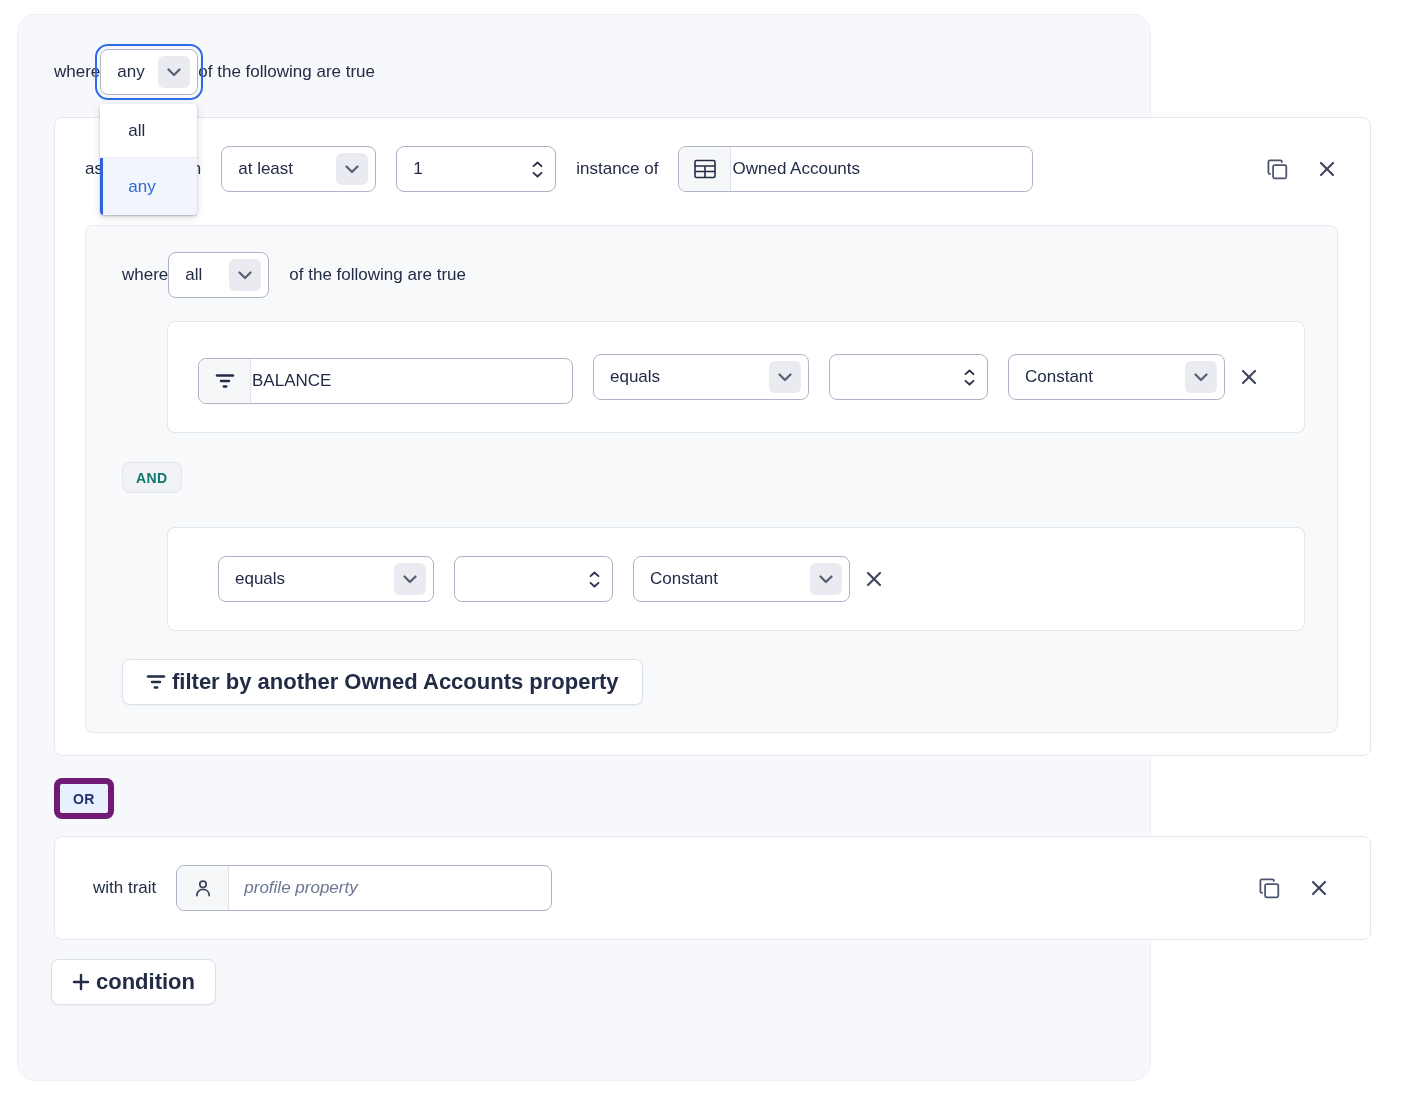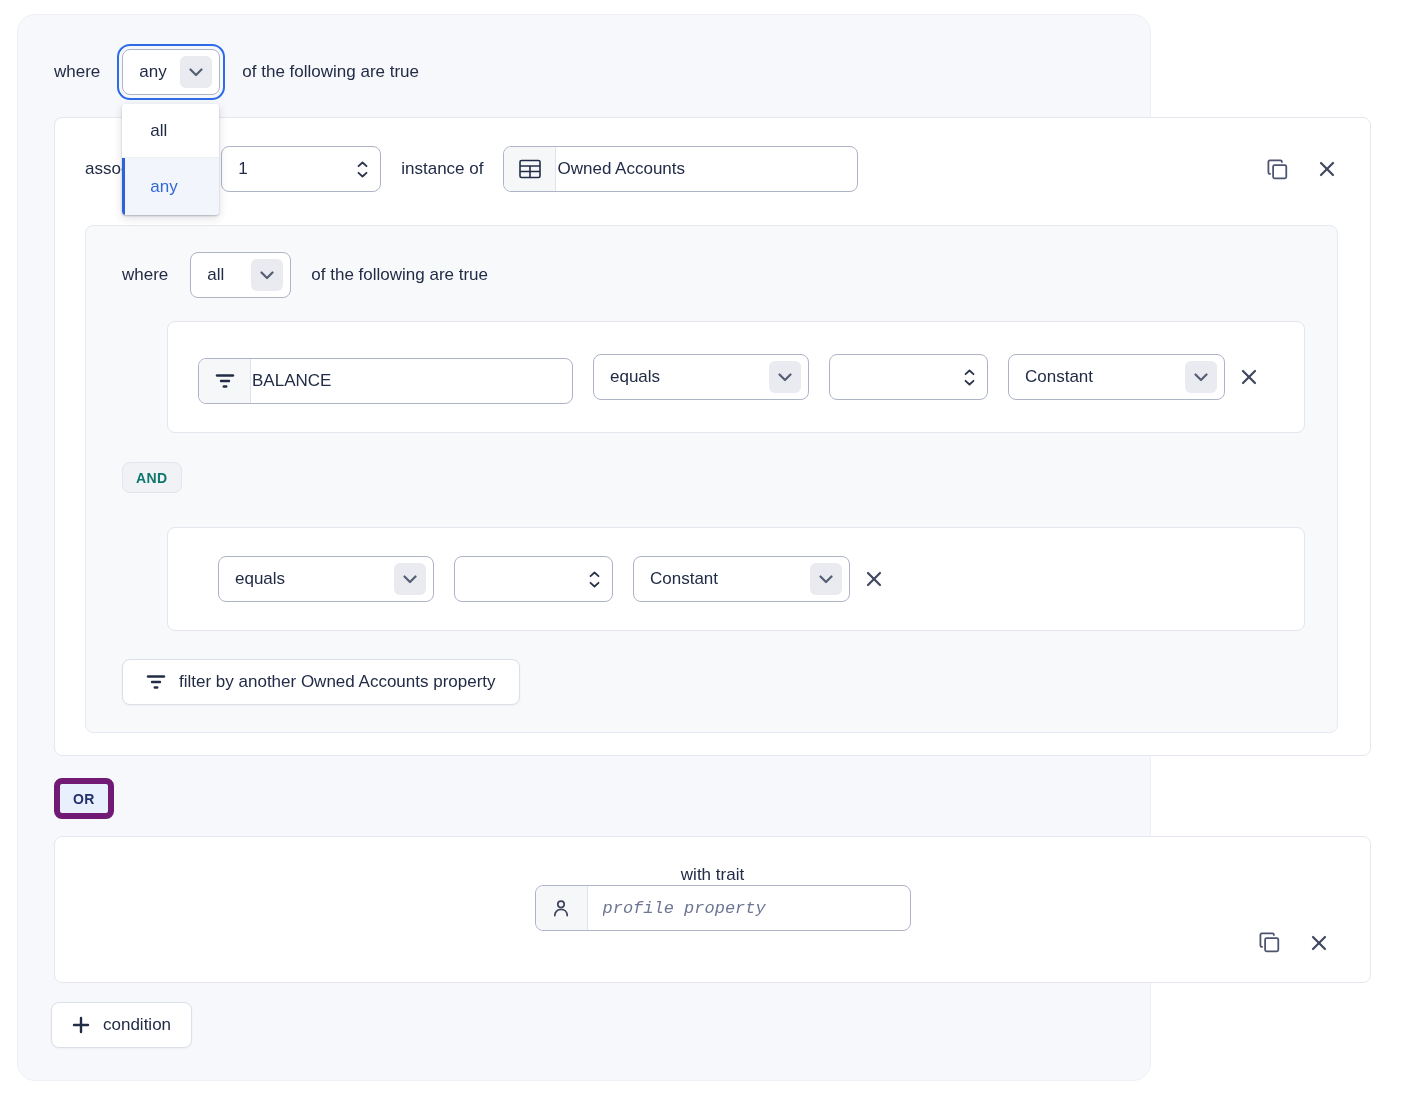--- a/index.html
+++ b/index.html
@@ -44,21 +44,21 @@
   .field .prefix {
     width: 52px; align-self: stretch;
     background: #f6f7f9; border-right: 1px solid #dfe2ea;
     border-radius: 7px 0 0 7px;
     display: flex; align-items: center; justify-content: center;
     flex: 0 0 auto;
   }
   .field .val { padding-left: 1px; white-space: nowrap; }
   .field input {
     border: none; outline: none; background: transparent;
-    font-family: Liberation Mono, monospace;
+    font-family: Liberation Sans, sans-serif;
     font-size: 17px; color: #7f1d1d;
     padding-left: 15px; width: 300px; height: 100%;
   }
   .field input::placeholder { color: #6d7693; font-style: italic; }
 
   
   .stepper-arrows {
     display: flex; flex-direction: column; gap: 3px;
     margin: 0 12px 0 auto;
   }
@@ -84,21 +84,21 @@
     padding: 19px 0 18px 25px;
     border-bottom: none;
   }
 
   
   .card {
     background: #fff; border: 1px solid #e4e7ee; border-radius: 8px;
     width: 1317px;
   }
   .card-entity { margin-top: 22px; padding: 28px 30px 22px 30px; }
-  .card-trait  { margin-top: 17px; padding: 28px 38px; flex-direction: column; }
+  .card-trait  { margin-top: 17px; padding: 28px 38px; }
 
   .subgroup {
     margin-top: 33px;
     background: #f8f9fb; border: 1px solid #e7eaf0; border-radius: 8px;
     padding: 26px 34px 27px 36px;
     width: 1253px;
   }
   .cond-row {
     background: #fff; border: 1px solid #e3e6ed; border-radius: 8px;
     width: 1138px; margin-left: 45px; margin-top: 23px;
@@ -109,33 +109,33 @@
   .badge {
     display: inline-block;
     padding: 7px 13px 6px 13px;
     font-size: 14px; font-weight: 700; letter-spacing: .4px;
     border-radius: 8px;
   }
   .badge-and { background: #f1f2f5; border: 1px solid #e3e5ec; color: #0f766e; margin: 29px 0 4px 0; }
   .badge-or  { background: #e9f0fd; border: 6px solid #701a75; color: #22306b; margin: 22px 0 0 0; }
 
   .btn {
-    display: inline-flex; align-items: center; gap: 13px;
+    display: inline-flex; align-items: center; gap: 6px;
     height: 46px; padding: 0 23px;
     background: #fff; border: 1px solid #dbdfe8; border-radius: 8px;
-    font-size: 17px; font-weight: 400; color: #222c46;
+    font-size: 22px; font-weight: 700; color: #222c46;
     box-shadow: 0 1px 2px rgba(40,50,80,.05);
     white-space: nowrap; cursor: pointer;
   }
 
   .icon-btns { margin-left: auto; display: flex; align-items: center; gap: 29px; padding-right: 4px; }
   .icon-btn { display: flex; align-items: center; justify-content: center; cursor: pointer; }
 
   .gap20 { margin-left: 20px; }
-  .gap22 { margin-left: 22px; }
+  .gap22 { }
   .gap15 { margin-left: 15px; }
 </style>
 </head>
 <body>
 
 <div class="panel">
 
   
   <div class="row">
     <span class="txt">where</span>
@@ -154,20 +154,28 @@
         <div class="menu-item selected">any</div>
       </div>
     </div>
     <span class="txt gap22">of the following are true</span>
   </div>
 
   
   <div class="card card-entity">
     <div class="row">
       <span class="txt">associated with</span>
+      <div class="control gap20" style="width:155px;">
+        <span class="label">at least</span>
+        <span class="chev">
+          <svg width="14" height="9" viewBox="0 0 14 9">
+              <path d="M1.5 1.5 L7 7 L12.5 1.5" fill="none" stroke="#555e74" stroke-width="2.2" stroke-linecap="round" stroke-linejoin="round"></path>
+            </svg>
+        </span>
+      </div>
       <div class="control gap20" style="width:160px;">
         <span class="label">1</span>
         <span class="stepper-arrows">
           <svg width="11" height="7" viewBox="0 0 11 7">
               <path d="M1.5 5.2 L5.5 1.5 L9.5 5.2" fill="none" stroke="#2a3349" stroke-width="1.8" stroke-linecap="round" stroke-linejoin="round"></path>
             </svg>
           <svg width="11" height="7" viewBox="0 0 11 7">
               <path d="M1.5 1.8 L5.5 5.5 L9.5 1.8" fill="none" stroke="#2a3349" stroke-width="1.8" stroke-linecap="round" stroke-linejoin="round"></path>
             </svg>
         </span>

